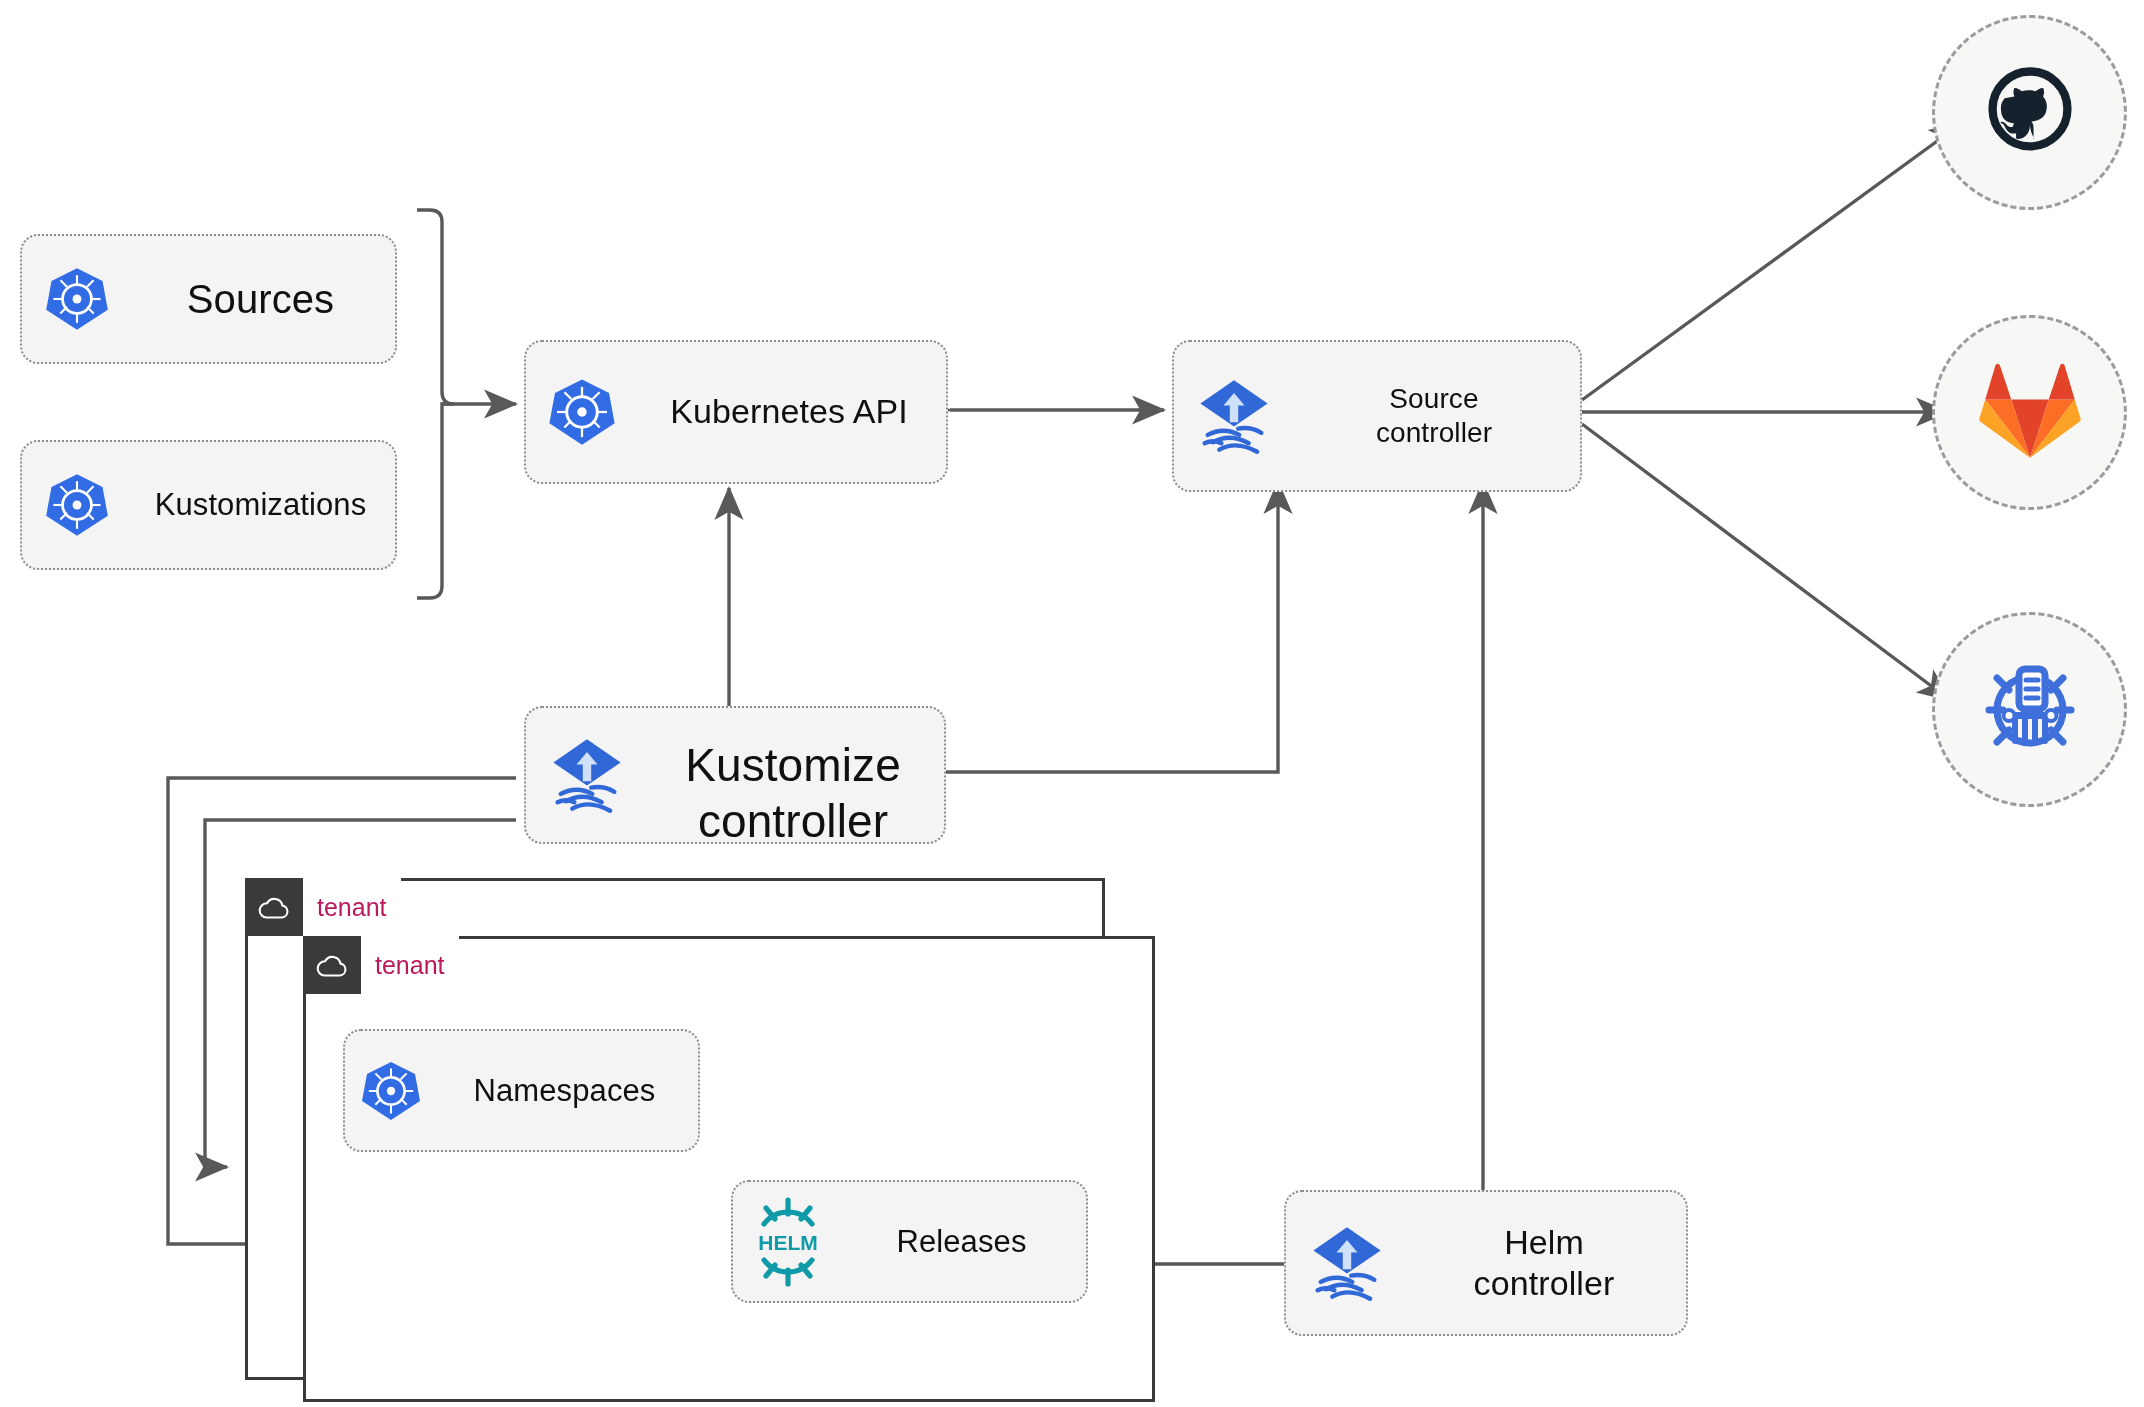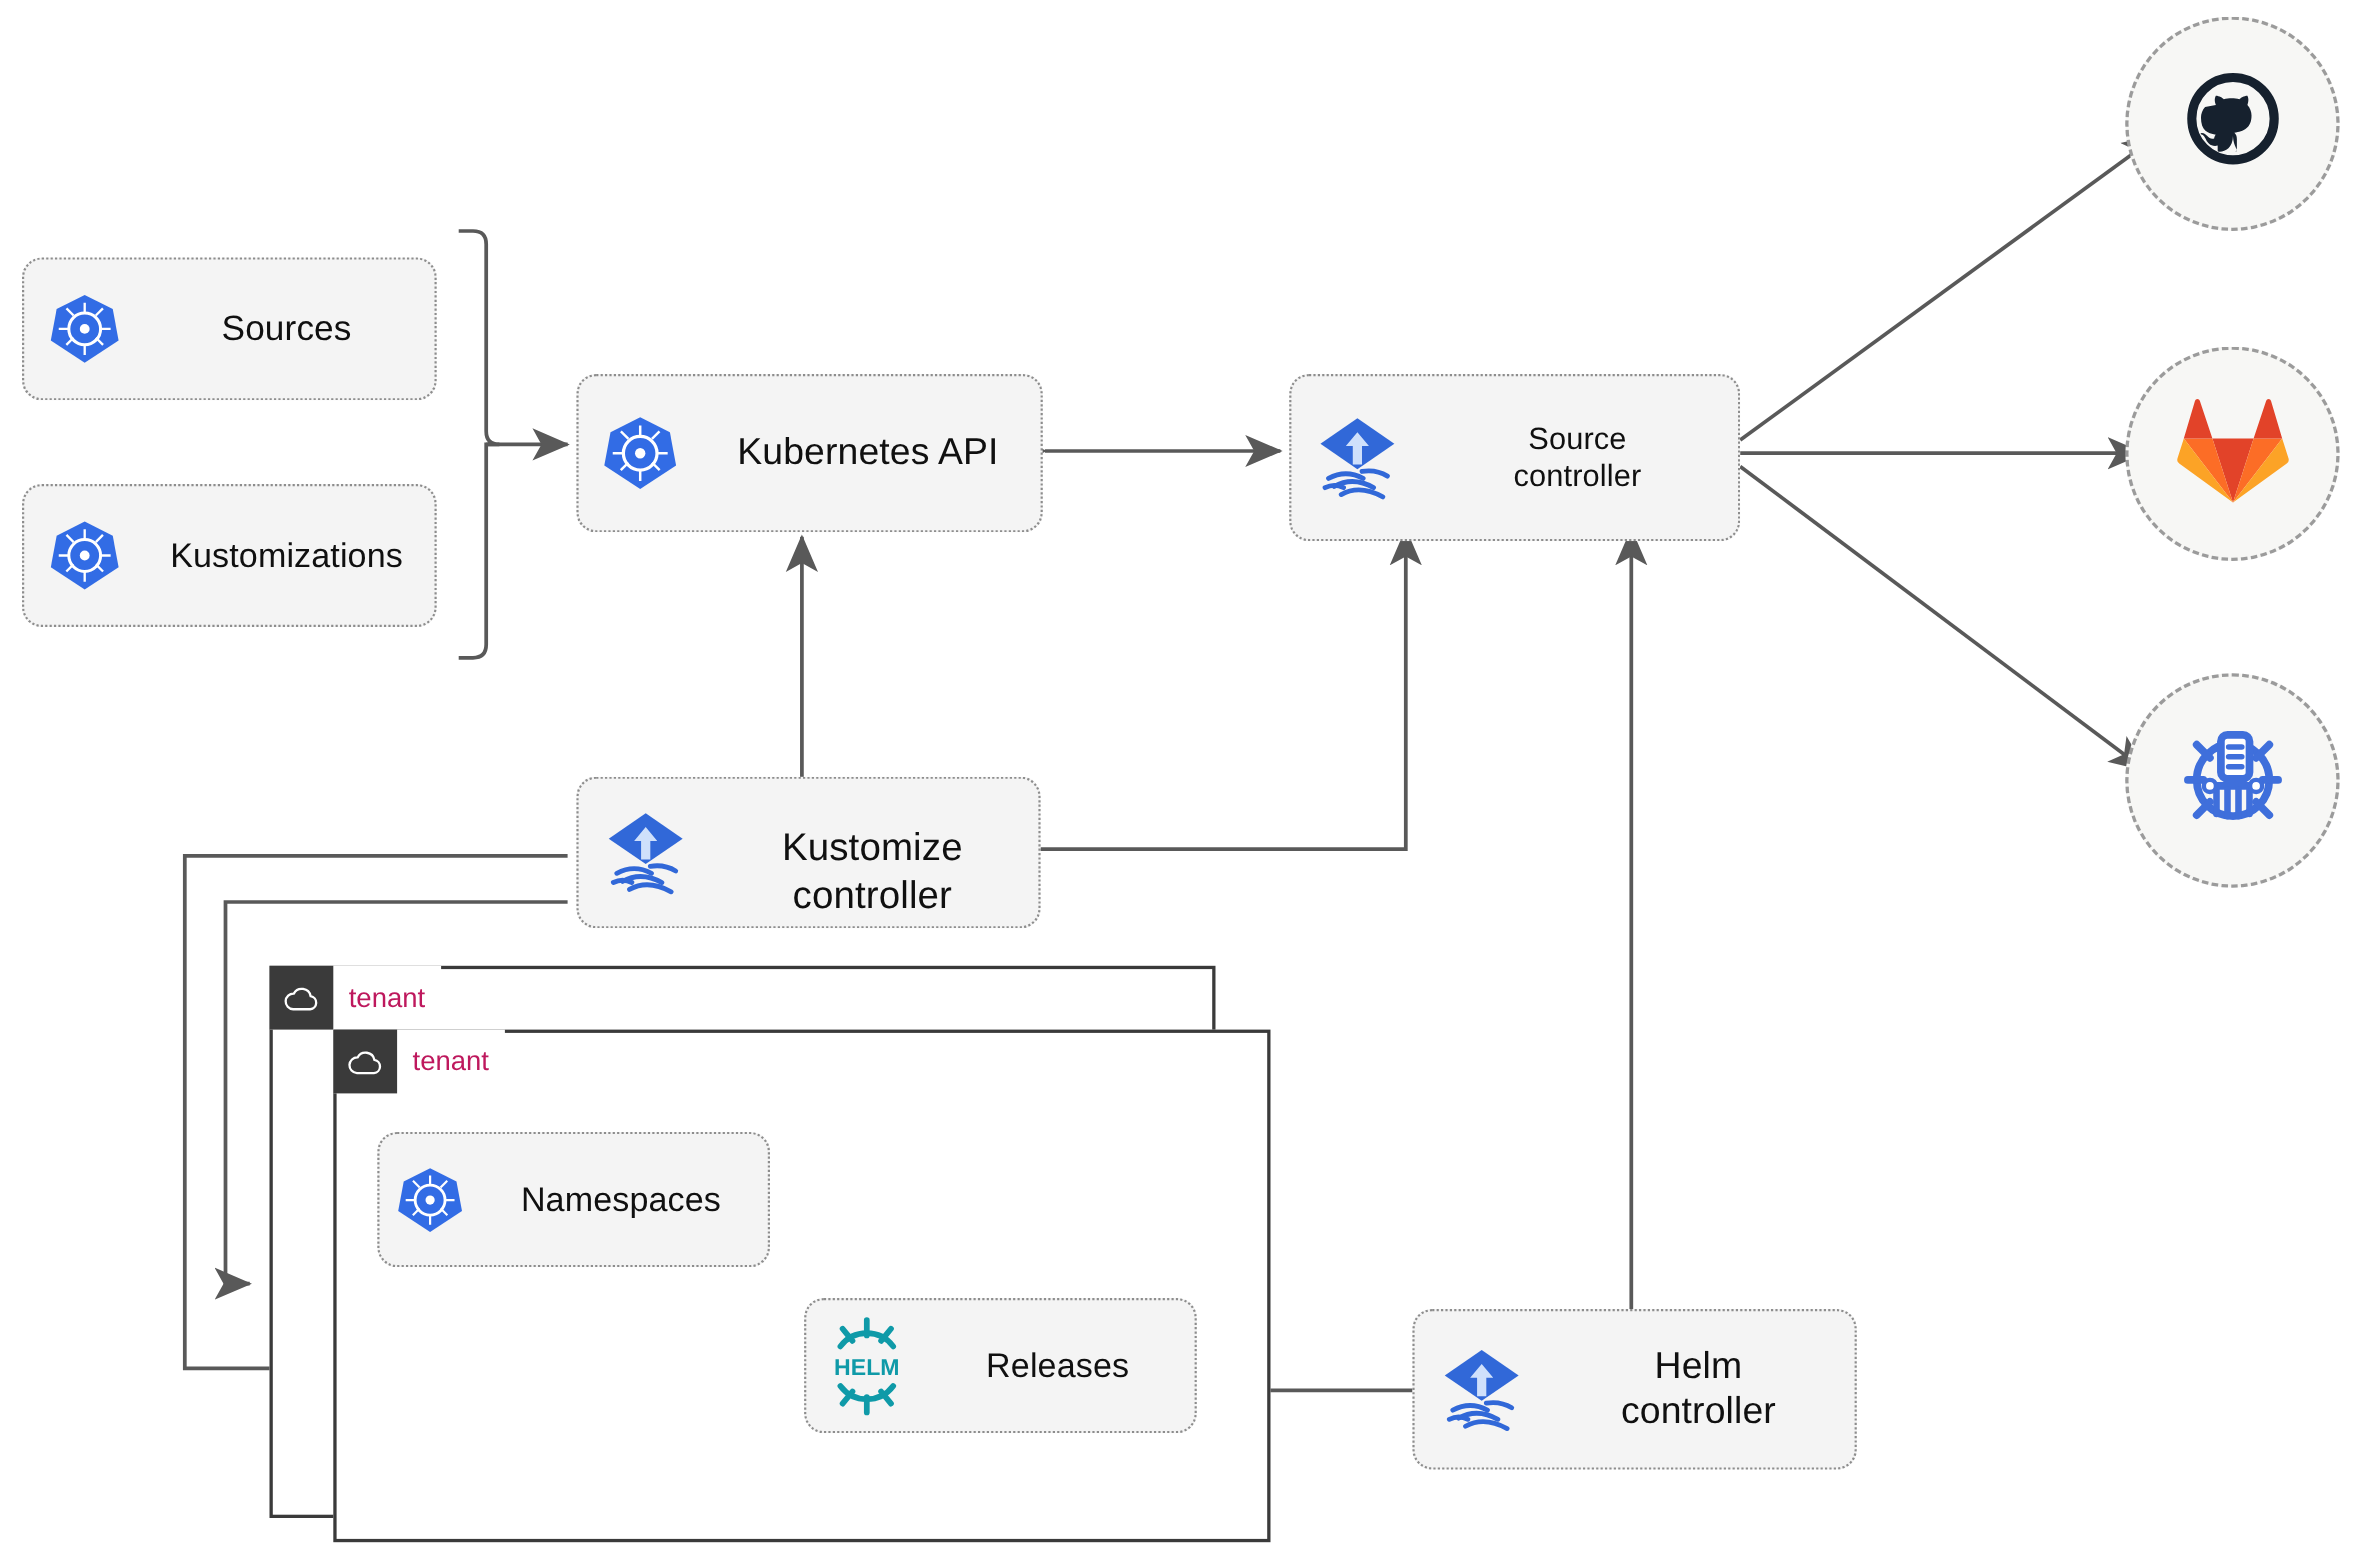--- a/index.html
+++ b/index.html
@@ -120,21 +120,21 @@
             <path d="M45.6 31h8.6v2h-8.6z"></path>
           <path d="M15.7 15.1l1.4-1.4 6.1 6.1-1.4 1.4z"></path>
           <path d="M40.9 40.3l1.4-1.4 6.1 6.1-1.4 1.4z"></path>
           <path d="M46.9 13.7l1.4 1.4-6.1 6.1-1.4-1.4z"></path>
           <path d="M21.7 38.9l1.4 1.4-6.1 6.1-1.4-1.4z"></path>
           <circle cx="32" cy="32" r="13.6" fill="none" stroke="#ffffff" stroke-width="2.6"></circle>
           <circle cx="32" cy="32" r="6.4" fill="none" stroke="#326ce5" stroke-width="2.2"></circle>
         </g>
       </svg>
     </span>
-    <span class="lbl" style="font-size:32px;">Sources</span>
+    <span class="lbl" style="font-size:40px;">Sources</span>
   </div>
 
   <div class="node" style="left:20px;top:440px;width:377px;height:130px;">
     <span class="ico" style="width:110px;">
       <svg width="68" height="68" viewBox="0 0 64 64" aria-hidden="true">
         <polygon points="32,3 56,15 61,42 32,61 3,42 8,15" fill="#326ce5"></polygon>
         <g fill="#ffffff">
           <circle cx="32" cy="32" r="4.2"></circle>
           <path d="M31 9.6h2v8.6h-2z"></path>
             <path d="M31 45.8h2v8.6h-2z"></path>
@@ -199,21 +199,21 @@
         <path d="M40 18 L50 30 L44 30 L44 46 L36 46 L36 30 L30 30 Z" fill="#cfe0fb"></path>
         <g stroke="#3168d8" stroke-width="4.2" fill="none" stroke-linecap="round">
           <path d="M15 58 Q30 50 45 58"></path>
           <path d="M20 65 Q36 56 54 66"></path>
           <path d="M26 72 Q42 63 62 74"></path>
           <path d="M44 52 Q56 50 66 56"></path>
           <path d="M12 66 Q20 62 28 66"></path>
         </g>
       </svg>
     </span>
-    <span class="lbl" style="font-size:35px;margin-top:36px;">Kustomize
+    <span class="lbl" style="font-size:46px;margin-top:36px;">Kustomize
 controller</span>
   </div>
 
   <div class="node" style="left:1284px;top:1190px;width:404px;height:146px;">
     <span class="ico" style="width:122px;">
       <svg width="84" height="84" viewBox="0 0 80 80" aria-hidden="true">
         <polygon points="40,6 72,28 40,50 8,28" fill="#3168d8"></polygon>
         <path d="M40 18 L50 30 L44 30 L44 46 L36 46 L36 30 L30 30 Z" fill="#cfe0fb"></path>
         <g stroke="#3168d8" stroke-width="4.2" fill="none" stroke-linecap="round">
           <path d="M15 58 Q30 50 45 58"></path>

